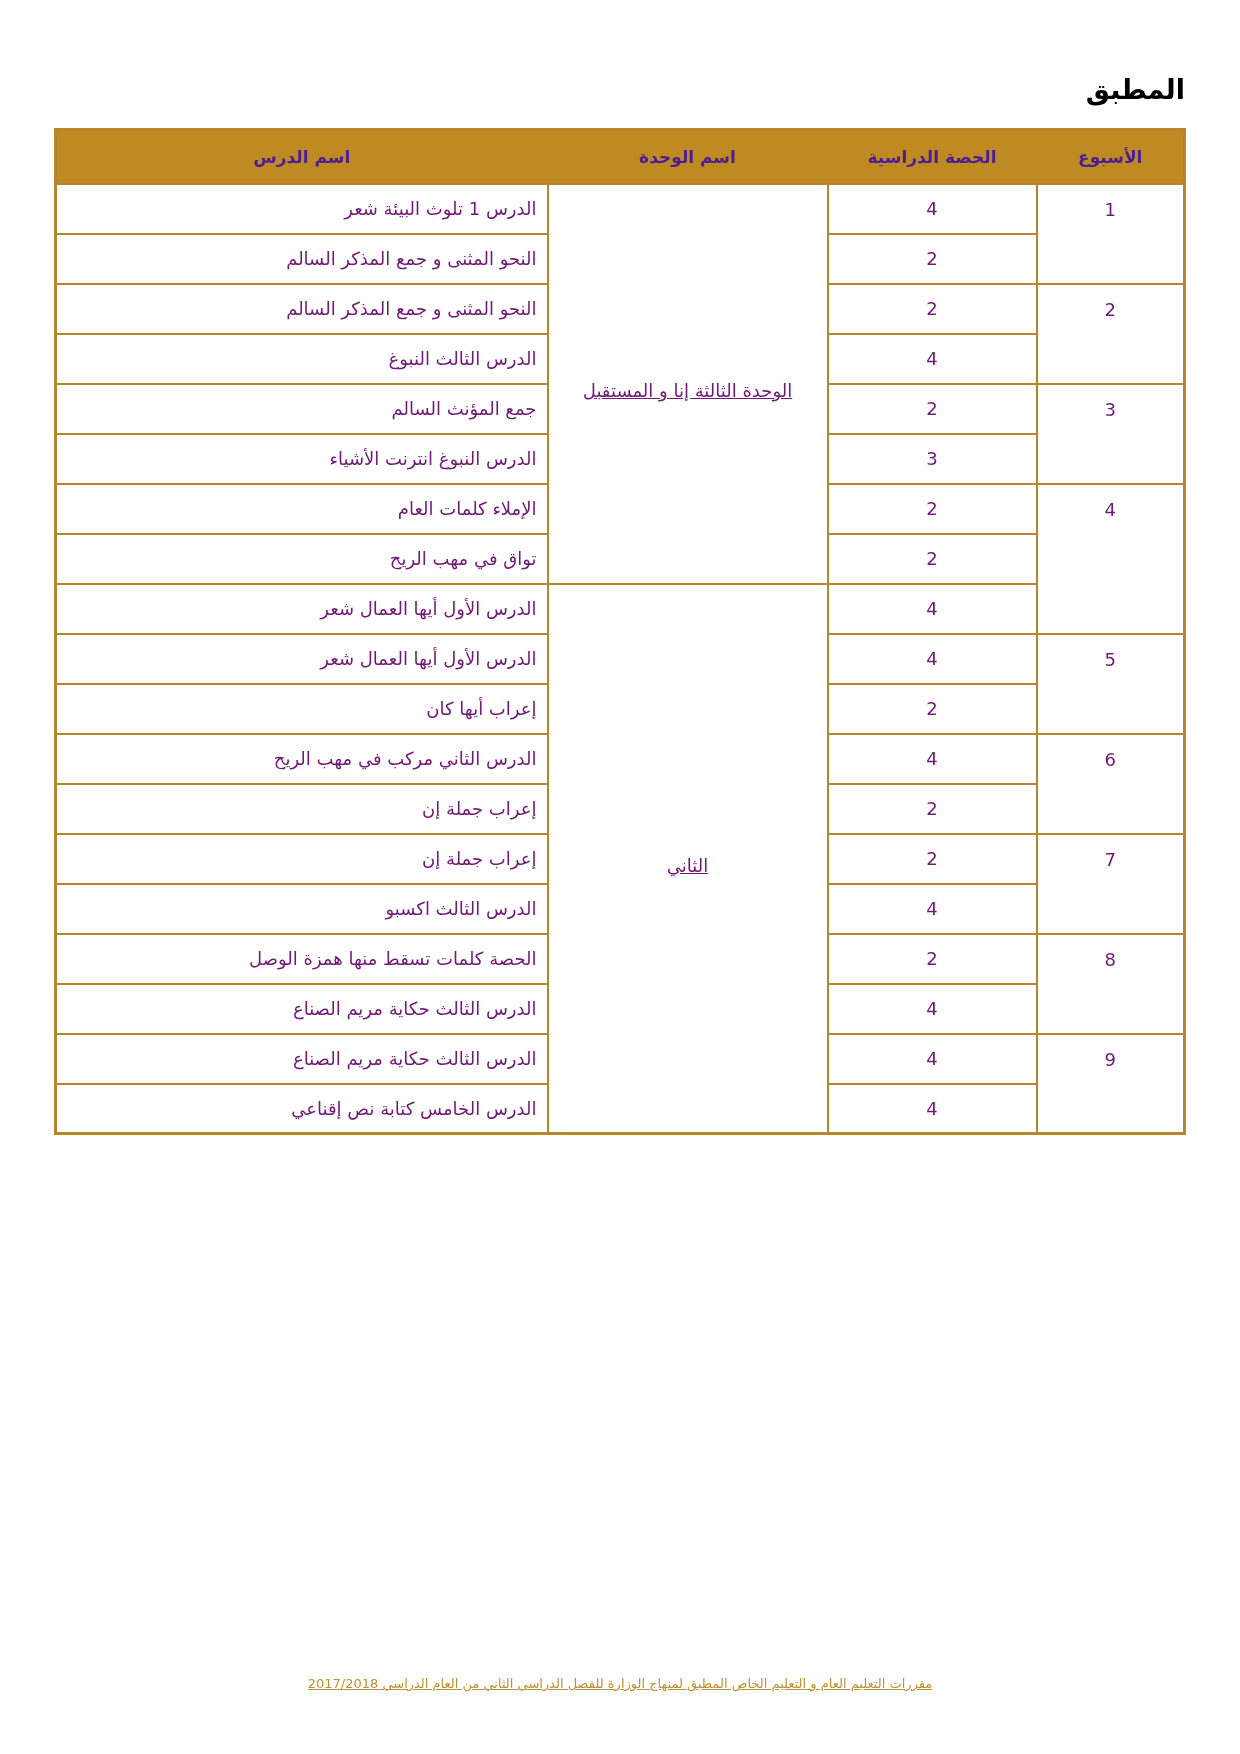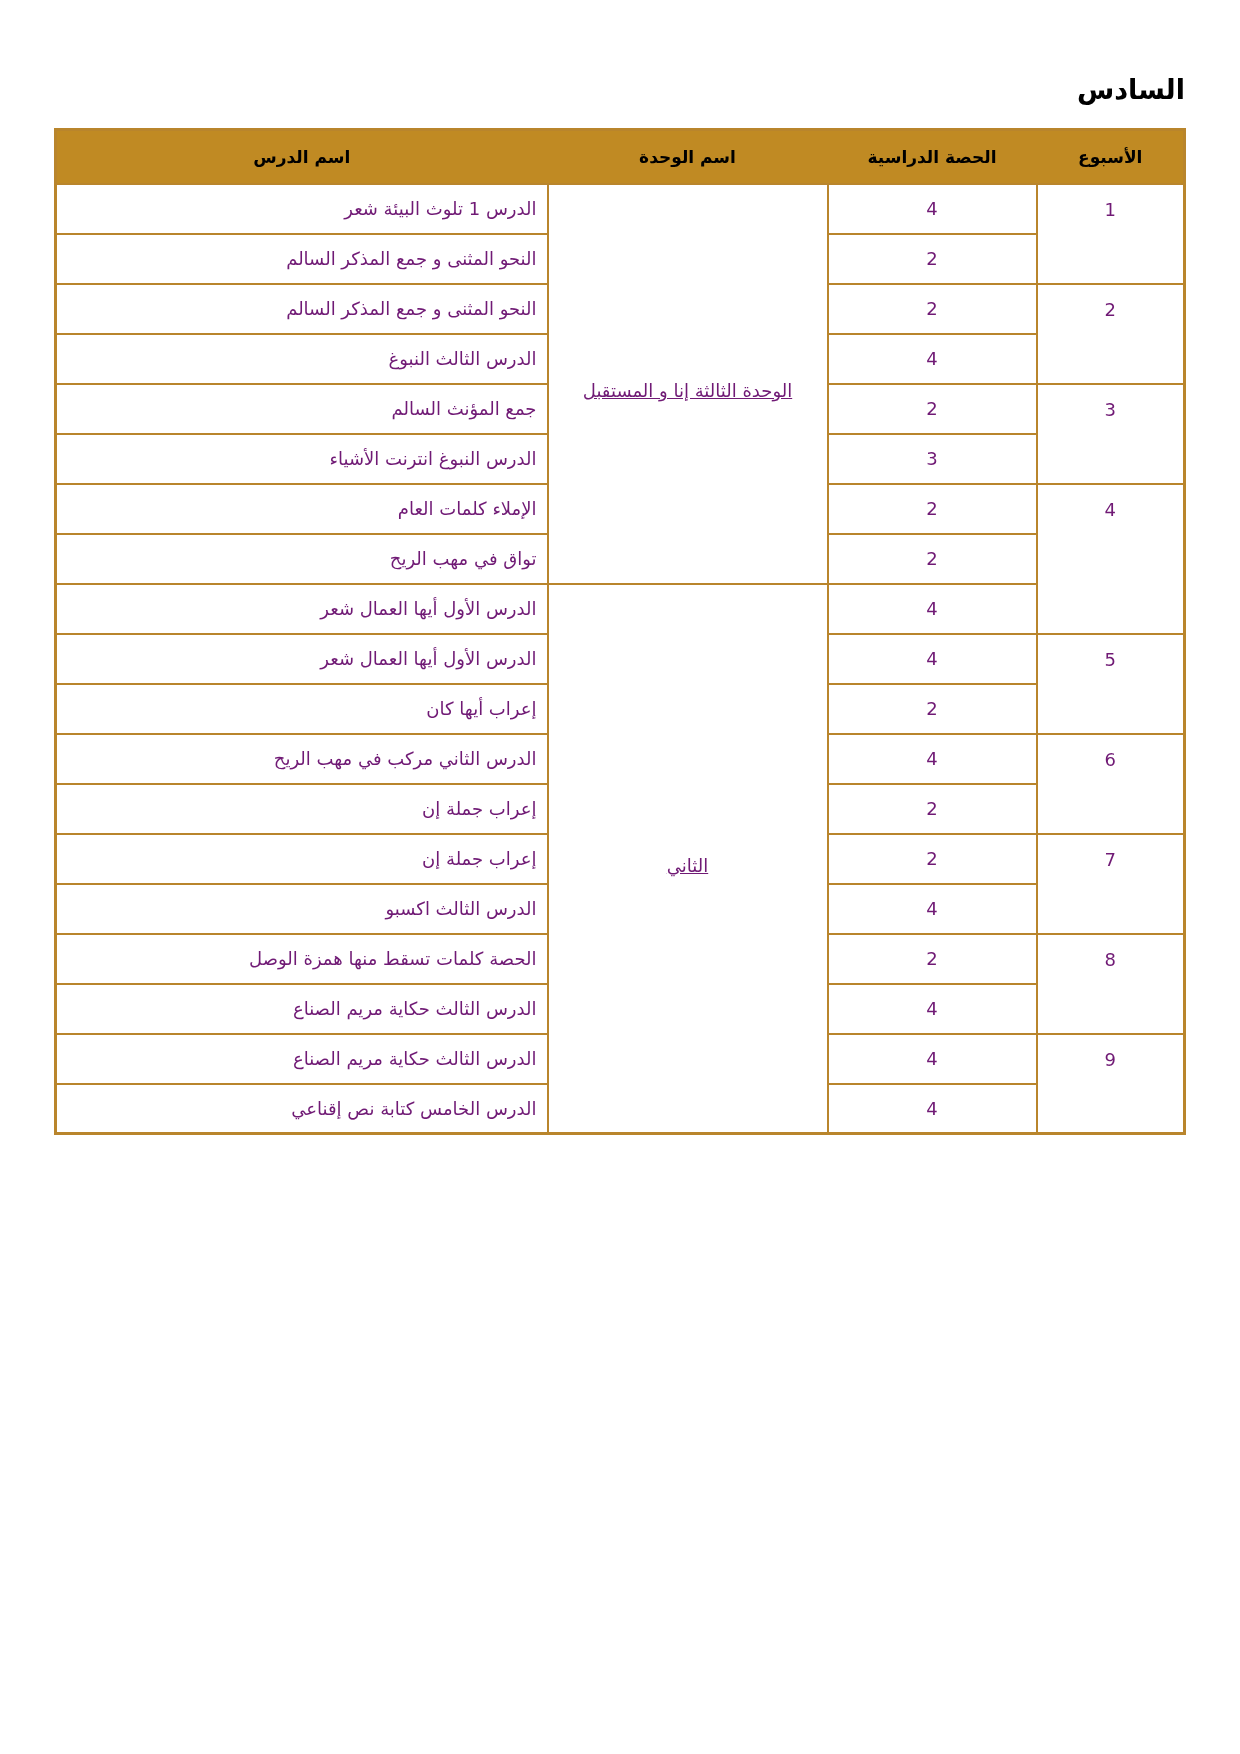--- a/index.html
+++ b/index.html
@@ -30,21 +30,21 @@
     border-collapse: collapse;
     table-layout: fixed;
     direction: rtl;
   }
   .schedule-table th, .schedule-table td {
     border: 2px solid #B9852C;
   }
   .schedule-table { border: 3px solid #B9852C; }
   .schedule-table thead th {
     background: #C08A23;
-    color: #000000;
+    color: #4c1d95;
     font-weight: bold;
     font-size: 17px;
     height: 54px;
     text-align: center;
     vertical-align: middle;
     border-color: #C08A23;
     border-bottom-color: #B9852C;
   }
   .schedule-table tbody td {
     height: 50px;
@@ -79,21 +79,21 @@
     font-size: 13px;
     color: #BE9138;
     text-decoration: underline;
   }
 </style>
 </head>
 <body>
 
 <div class="page">
 
-  <div class="page-title">السادس</div>
+  <div class="page-title">المطبق</div>
 
   <table class="schedule-table">
     <colgroup>
       <col style="width:148px">
       <col style="width:209px">
       <col style="width:280px">
       <col style="width:492px">
     </colgroup>
     <thead>
       <tr>
@@ -187,14 +187,15 @@
           <td class="period-cell">4</td>
           <td class="lesson-cell">الدرس الثالث حكاية مريم الصناع</td>
         </tr>
         <tr>
           <td class="period-cell">4</td>
           <td class="lesson-cell">الدرس الخامس كتابة نص إقناعي</td>
         </tr>
       </tbody>
   </table>
 
+  <div class="footer-note">مقررات التعليم العام و التعليم الخاص المطبق لمنهاج الوزارة للفصل الدراسي الثاني من العام الدراسي 2017/2018</div>
 
 </div>
 
 </body></html>

